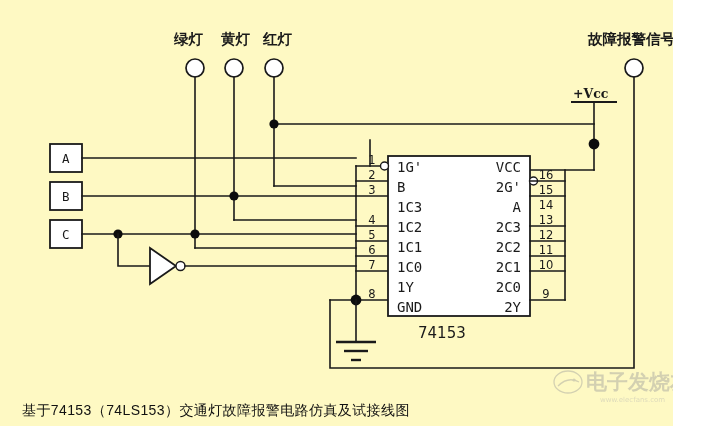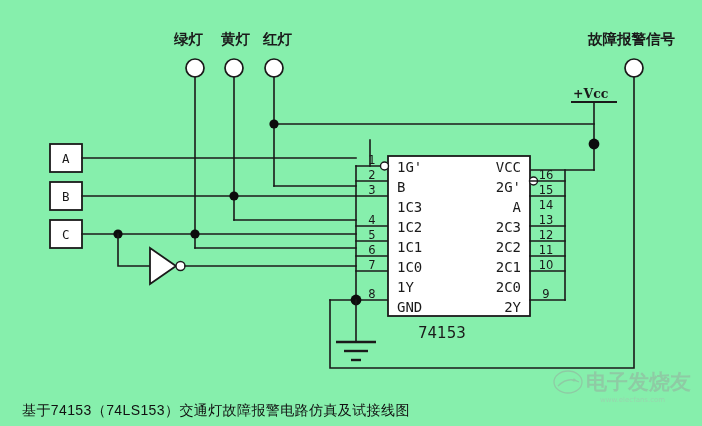--- a/index.html
+++ b/index.html
@@ -6,24 +6,25 @@
   html, body {
     margin: 0;
     padding: 0;
     background: #ffffff;
   }
   body {
     font-family: "Liberation Sans", sans-serif;
   }
   #stage {
     position: relative;
-    width: 702px;
+    width: 652px;
     height: 426px;
-    background: #86efac;
+    background: #fef9c3;
     overflow: hidden;
+    padding-left: 21px;
   }
   #schematic {
     position: absolute;
     left: 0;
     top: 0;
     width: 702px;
     height: 426px;
   }
   .wire {
     stroke: #1a1a1a;

